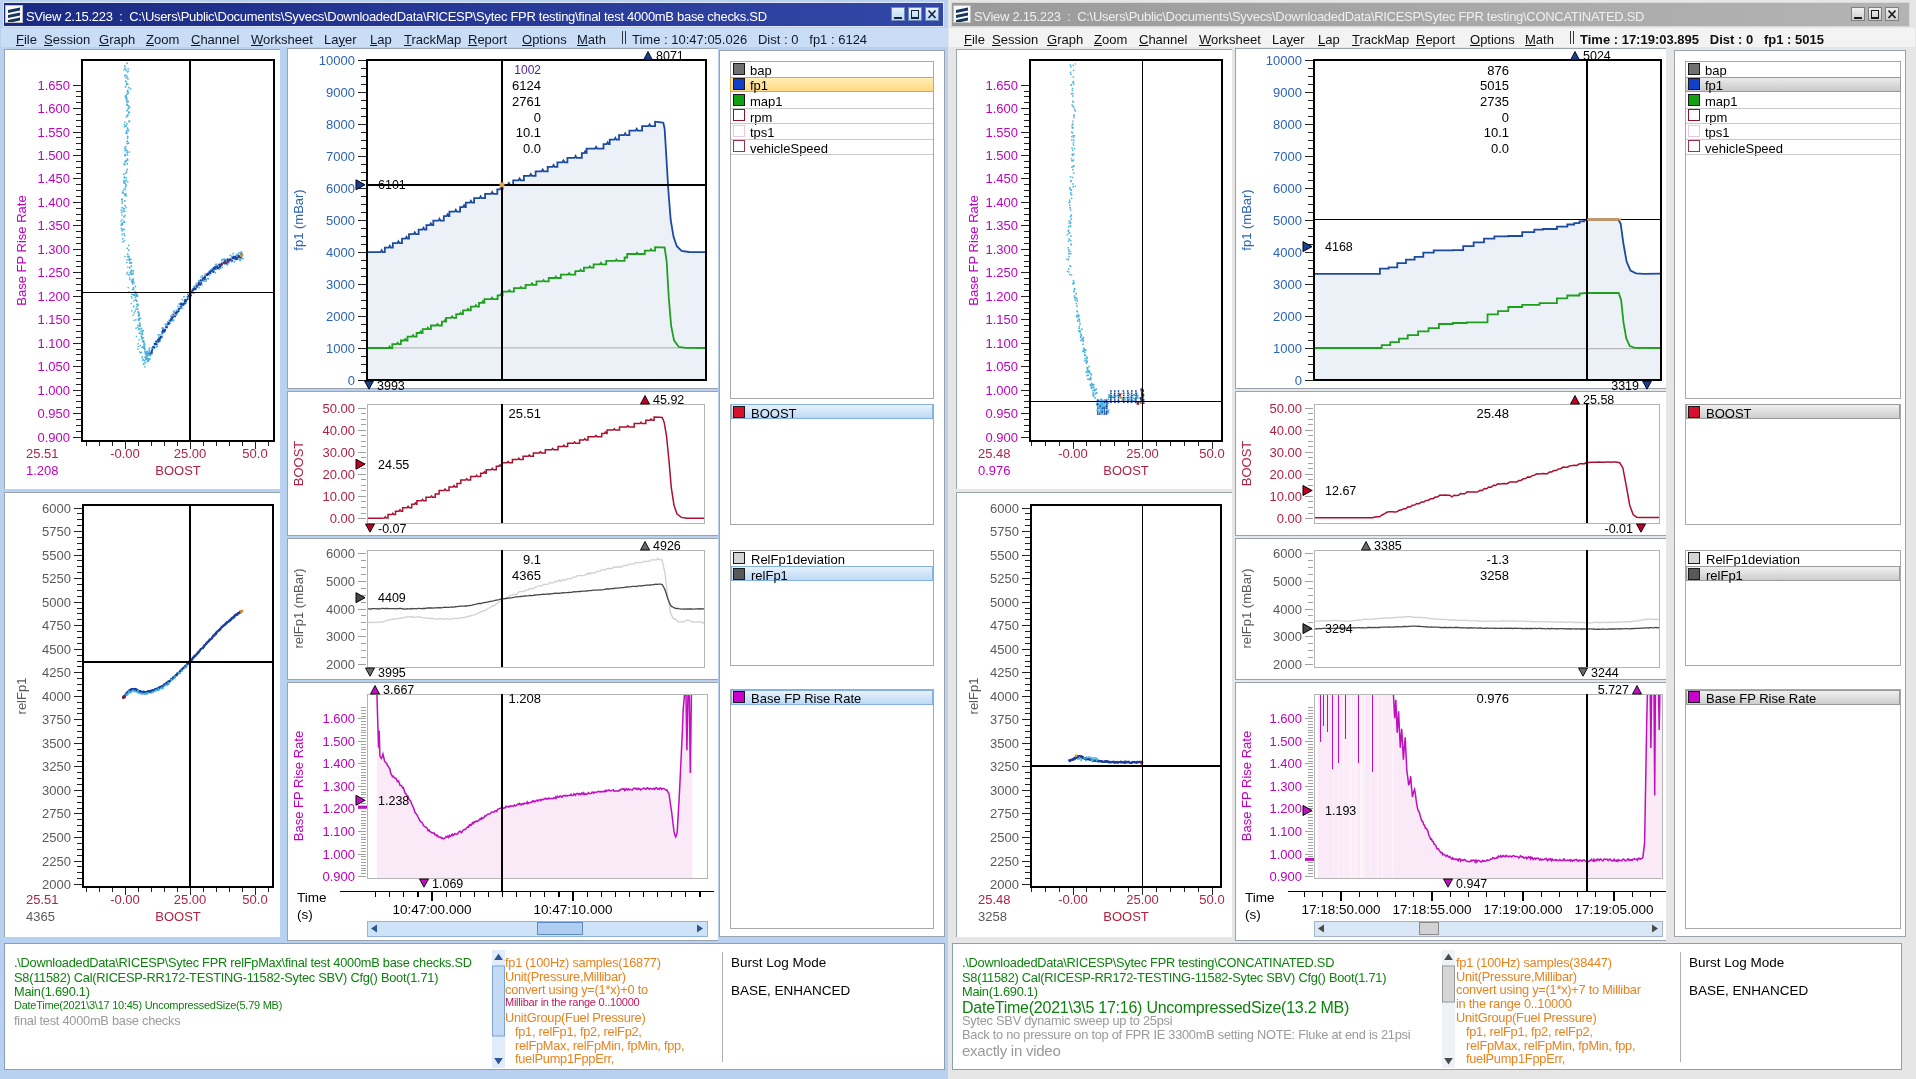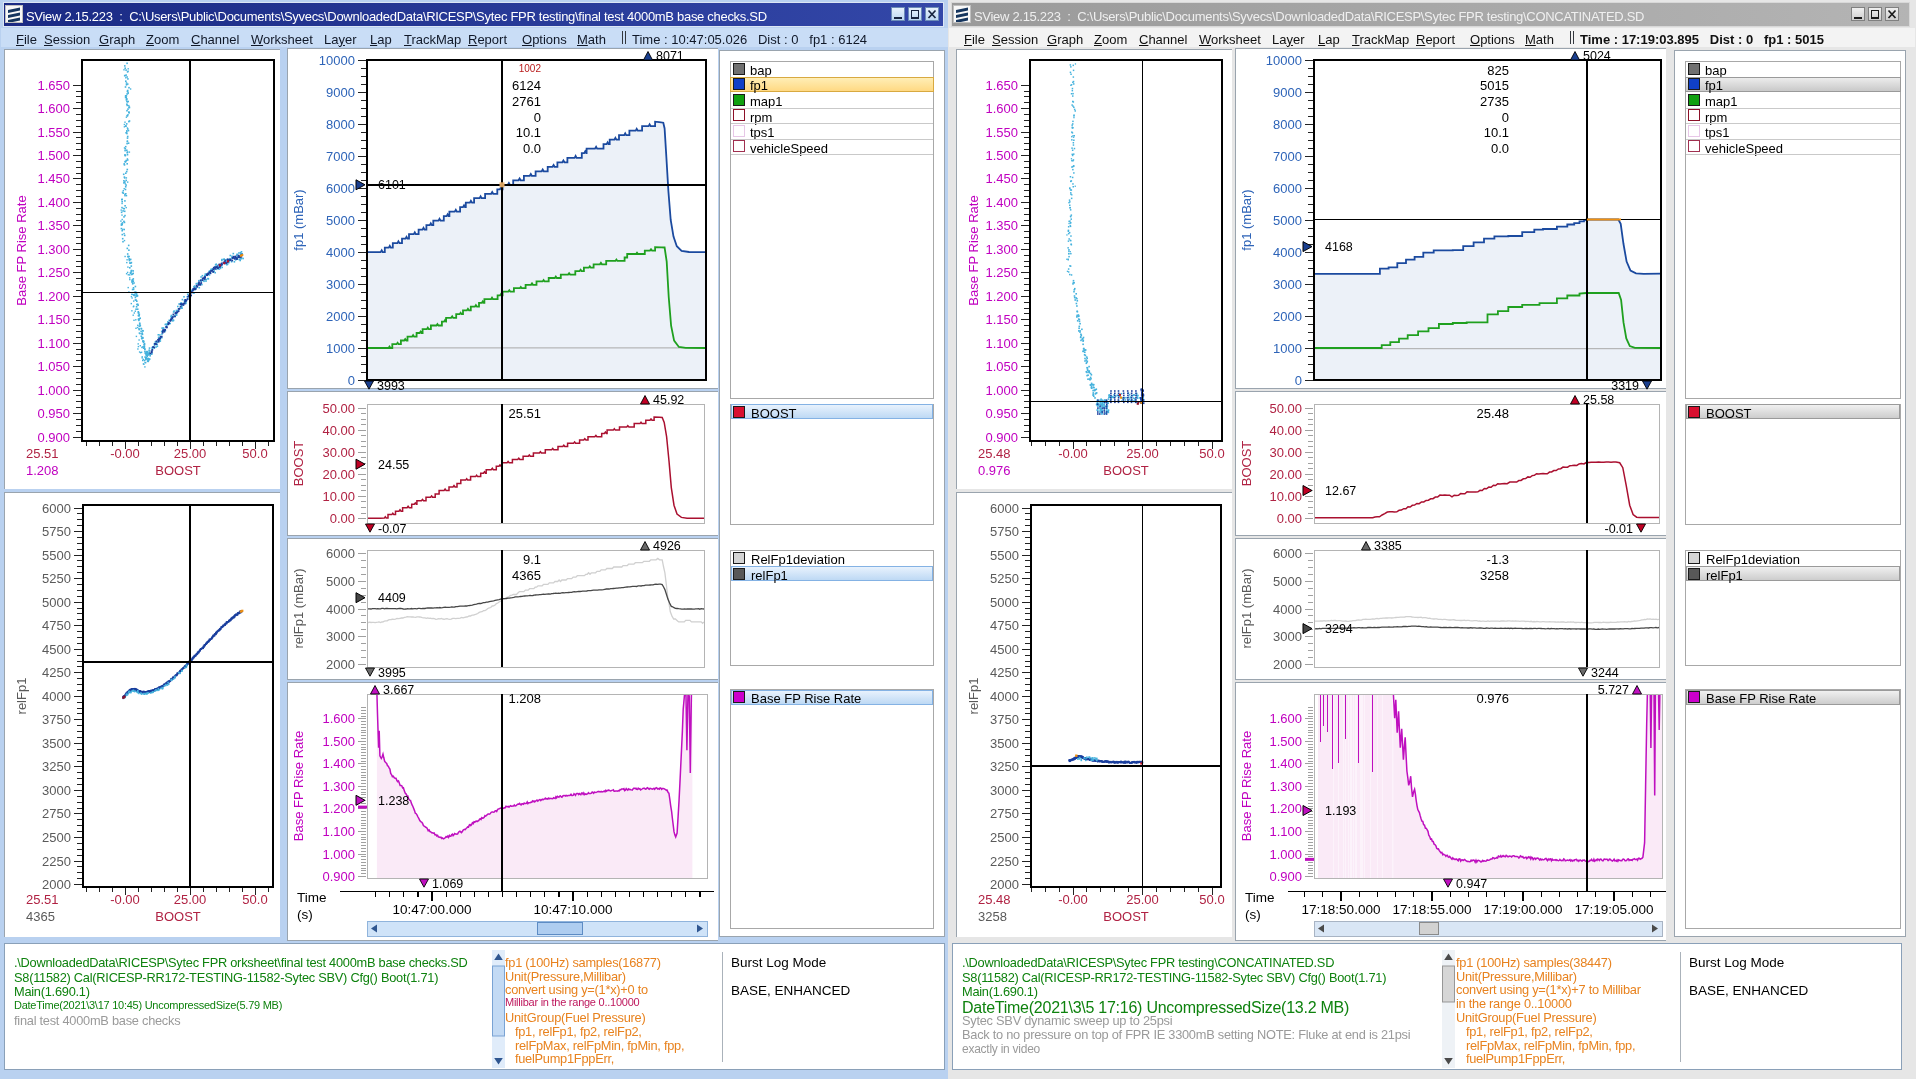--- a/index.html
+++ b/index.html
@@ -1376,21 +1376,21 @@
 <rect x="367" y="921" width="340" height="15" fill="#cfe3f8" stroke="#90b4dc" stroke-width="1" shape-rendering="crispEdges"></rect>
 <rect x="537" y="922.5" width="45" height="12" fill="#aecdf0" stroke="#5d8cc4" stroke-width="1" shape-rendering="crispEdges"></rect>
 <polygon points="371.0,928.5 377.0,924.5 377.0,932.5" fill="#2f5690"></polygon>
 <polygon points="703.0,928.5 697.0,924.5 697.0,932.5" fill="#2f5690"></polygon>
 <rect x="358" y="805.6076" width="9" height="3" fill="#bf10bf"></rect>
 </svg>
 <div class="abs" style="left:719px;top:50px;width:226px;height:887px;background:#fff;border:1px solid #9aa4ae"></div>
 <div class="abs" style="left:730px;top:61px;width:203.5px;height:338px;background:#fff;border:1px solid #a8a8a8"></div>
 <div class="abs" style="left:732.5px;top:62.5px;width:12px;height:12px;background:#707070;border:1.6px solid #1a1a1a"></div>
 <div class="t" style="left:750px;top:62.8px;font-size:13px;color:#000;">bap</div>
-<div class="t" style="right:987px;top:62.8px;font-size:10px;color:#b91c1c;">1002</div>
+<div class="t" style="right:987px;top:62.8px;font-size:12px;color:#4c1d95;">1002</div>
 <div class="abs" style="left:731px;top:76.55px;width:201.5px;height:1px;background:#c9c9c9"></div>
 <div class="abs" style="left:730px;top:76.55px;width:203.5px;height:15.55px;background:linear-gradient(to bottom,#ffeeb6,#ffd983);border:1px solid #d8a940"></div>
 <div class="abs" style="left:732.5px;top:78.05px;width:12px;height:12px;background:#1040c8;border:1.6px solid #1a1a1a"></div>
 <div class="t" style="left:750px;top:78.3px;font-size:13px;color:#000;">fp1</div>
 <div class="t" style="right:987px;top:78.3px;font-size:13px;color:#000;">6124</div>
 <div class="abs" style="left:732.5px;top:93.6px;width:12px;height:12px;background:#10a010;border:1.6px solid #1a1a1a"></div>
 <div class="t" style="left:750px;top:93.9px;font-size:13px;color:#000;">map1</div>
 <div class="t" style="right:987px;top:93.9px;font-size:13px;color:#000;">2761</div>
 <div class="abs" style="left:731px;top:107.64999999999999px;width:201.5px;height:1px;background:#c9c9c9"></div>
 <div class="abs" style="left:732.5px;top:109.15px;width:12px;height:12px;background:#fff;border:1.6px solid #8c1028"></div>
@@ -1418,21 +1418,21 @@
 <div class="abs" style="left:731px;top:566.05px;width:201.5px;height:15.0px;background:linear-gradient(to bottom,#e8f2fd,#bed9f4);border:1px solid #84b2e4"></div>
 <div class="abs" style="left:733px;top:567.55px;width:12px;height:12px;background:#585858;border:1.6px solid #1a1a1a"></div>
 <div class="t" style="left:751px;top:567.9px;font-size:13px;color:#000;">relFp1</div>
 <div class="t" style="right:987px;top:567.9px;font-size:13px;color:#000;">4365</div>
 <div class="abs" style="left:730px;top:689px;width:203.5px;height:240px;background:#fff;border:1px solid #a8a8a8"></div>
 <div class="abs" style="left:731px;top:689.5px;width:201.5px;height:15.0px;background:linear-gradient(to bottom,#e8f2fd,#bed9f4);border:1px solid #84b2e4"></div>
 <div class="abs" style="left:733px;top:691.0px;width:12px;height:12px;background:#cc00cc;border:1.6px solid #1a1a1a"></div>
 <div class="t" style="left:751px;top:691.3px;font-size:13px;color:#000;">Base FP Rise Rate</div>
 <div class="t" style="right:987px;top:691.3px;font-size:13px;color:#000;">1.208</div>
 <div class="abs" style="left:4px;top:943px;width:941px;height:127px;background:#fff;border:1px solid #8aa0b8"></div>
-<div class="t" style="left:14px;top:955.3px;font-size:12.8px;color:#0e820e;letter-spacing:-0.25px">.\DownloadedData\RICESP\Sytec FPR orksheet\final test 4000mB base checks.SD</div>
+<div class="t" style="left:14px;top:955.3px;font-size:12.8px;color:#0e820e;letter-spacing:-0.25px">.\DownloadedData\RICESP\Sytec FPR relFpMax\final test 4000mB base checks.SD</div>
 <div class="t" style="left:14px;top:969.7px;font-size:12.8px;color:#0e820e;letter-spacing:-0.25px">S8(11582) Cal(RICESP-RR172-TESTING-11582-Sytec SBV) Cfg() Boot(1.71)</div>
 <div class="t" style="left:14px;top:984.1px;font-size:12.8px;color:#0e820e;letter-spacing:-0.25px">Main(1.690.1)</div>
 <div class="t" style="left:14px;top:998.5px;font-size:11px;color:#0e820e;letter-spacing:-0.25px">DateTime(2021\3\17 10:45) UncompressedSize(5.79 MB)</div>
 <div class="t" style="left:14px;top:1012.9px;font-size:12.8px;color:#9a9a9a;letter-spacing:-0.25px">final test 4000mB base checks</div>
 <div class="abs" style="left:492px;top:950px;width:13px;height:118px;background:#e0ecfa"></div>
 <svg style="left:492px;top:950px" width="13" height="118" viewBox="492 950 13 118">
 <polygon points="494.2,960.0 502.8,960.0 498.5,953.5" fill="#2f5690"></polygon>
 <polygon points="494.2,1058.0 502.8,1058.0 498.5,1064.5" fill="#2f5690"></polygon>
 <rect x="492.5" y="966" width="12" height="70" fill="#c3daf4" stroke="#7aa3d4" stroke-width="1"></rect>
 </svg>
@@ -2379,21 +2379,21 @@
 <rect x="1314" y="921" width="348" height="15" fill="#d9e6f5" stroke="#a8b4c4" stroke-width="1" shape-rendering="crispEdges"></rect>
 <rect x="1419" y="922.5" width="19" height="12" fill="#d2d2d2" stroke="#8a8a8a" stroke-width="1" shape-rendering="crispEdges"></rect>
 <polygon points="1318.0,928.5 1324.0,924.5 1324.0,932.5" fill="#4a4a4a"></polygon>
 <polygon points="1658.0,928.5 1652.0,924.5 1652.0,932.5" fill="#4a4a4a"></polygon>
 <rect x="1305" y="857.8772" width="9" height="3" fill="#bf10bf"></rect>
 </svg>
 <div class="abs" style="left:1674px;top:50px;width:232px;height:887px;background:#fff;border:1px solid #9aa4ae"></div>
 <div class="abs" style="left:1685px;top:61px;width:216px;height:338px;background:#fff;border:1px solid #a8a8a8"></div>
 <div class="abs" style="left:1687.5px;top:62.5px;width:12px;height:12px;background:#707070;border:1.6px solid #1a1a1a"></div>
 <div class="t" style="left:1705px;top:62.8px;font-size:13px;color:#000;">bap</div>
-<div class="t" style="right:19px;top:62.8px;font-size:13px;color:#000;">825</div>
+<div class="t" style="right:19px;top:62.8px;font-size:13px;color:#000;">876</div>
 <div class="abs" style="left:1686px;top:76.55px;width:214px;height:1px;background:#c9c9c9"></div>
 <div class="abs" style="left:1685px;top:76.55px;width:216px;height:15.55px;background:linear-gradient(to bottom,#ececec,#c9c9c9);border:1px solid #9a9a9a"></div>
 <div class="abs" style="left:1687.5px;top:78.05px;width:12px;height:12px;background:#1040c8;border:1.6px solid #1a1a1a"></div>
 <div class="t" style="left:1705px;top:78.3px;font-size:13px;color:#000;">fp1</div>
 <div class="t" style="right:19px;top:78.3px;font-size:13px;color:#000;">5015</div>
 <div class="abs" style="left:1687.5px;top:93.6px;width:12px;height:12px;background:#10a010;border:1.6px solid #1a1a1a"></div>
 <div class="t" style="left:1705px;top:93.9px;font-size:13px;color:#000;">map1</div>
 <div class="t" style="right:19px;top:93.9px;font-size:13px;color:#000;">2735</div>
 <div class="abs" style="left:1686px;top:107.64999999999999px;width:214px;height:1px;background:#c9c9c9"></div>
 <div class="abs" style="left:1687.5px;top:109.15px;width:12px;height:12px;background:#fff;border:1.6px solid #8c1028"></div>
@@ -2427,21 +2427,21 @@
 <div class="abs" style="left:1688px;top:691.0px;width:12px;height:12px;background:#cc00cc;border:1.6px solid #1a1a1a"></div>
 <div class="t" style="left:1706px;top:691.3px;font-size:13px;color:#000;">Base FP Rise Rate</div>
 <div class="t" style="right:19px;top:691.3px;font-size:13px;color:#000;">0.976</div>
 <div class="abs" style="left:952px;top:943px;width:950px;height:127px;background:#fff;border:1px solid #8aa0b8"></div>
 <div class="t" style="left:962px;top:955.3px;font-size:12.8px;color:#0e820e;letter-spacing:-0.25px">.\DownloadedData\RICESP\Sytec FPR testing\CONCATINATED.SD</div>
 <div class="t" style="left:962px;top:969.7px;font-size:12.8px;color:#0e820e;letter-spacing:-0.25px">S8(11582) Cal(RICESP-RR172-TESTING-11582-Sytec SBV) Cfg() Boot(1.71)</div>
 <div class="t" style="left:962px;top:984.1px;font-size:12.8px;color:#0e820e;letter-spacing:-0.25px">Main(1.690.1)</div>
 <div class="t" style="left:962px;top:998.5px;font-size:16px;color:#0e820e;letter-spacing:-0.25px">DateTime(2021\3\5 17:16) UncompressedSize(13.2 MB)</div>
 <div class="t" style="left:962px;top:1012.9px;font-size:12.8px;color:#9a9a9a;letter-spacing:-0.25px">Sytec SBV dynamic sweep up to 25psi</div>
 <div class="t" style="left:962px;top:1027.3px;font-size:12.8px;color:#9a9a9a;letter-spacing:-0.25px">Back to no pressure on top of FPR IE 3300mB setting NOTE: Fluke at end is 21psi</div>
-<div class="t" style="left:962px;top:1041.7px;font-size:12px;color:#9a9a9a;letter-spacing:-0.25px">exactly in video</div>
+<div class="t" style="left:962px;top:1041.7px;font-size:15px;color:#9a9a9a;letter-spacing:-0.25px">exactly in video</div>
 <div class="abs" style="left:1442px;top:950px;width:13px;height:118px;background:#eef2f6"></div>
 <svg style="left:1442px;top:950px" width="13" height="118" viewBox="1442 950 13 118">
 <polygon points="1444.2,960.0 1452.8,960.0 1448.5,953.5" fill="#4a4a4a"></polygon>
 <polygon points="1444.2,1058.0 1452.8,1058.0 1448.5,1064.5" fill="#4a4a4a"></polygon>
 <rect x="1442.5" y="966" width="12" height="36" fill="#d6d6d6" stroke="#979797" stroke-width="1"></rect>
 </svg>
 <div class="t" style="left:1456px;top:954.8px;font-size:12.8px;color:#e8821e;letter-spacing:-0.25px">fp1 (100Hz) samples(38447)</div>
 <div class="t" style="left:1456px;top:968.6px;font-size:12.8px;color:#e8821e;letter-spacing:-0.25px">Unit(Pressure,Millibar)</div>
 <div class="t" style="left:1456px;top:982.4px;font-size:12.8px;color:#e8821e;letter-spacing:-0.25px">convert using y=(1*x)+7 to Millibar</div>
 <div class="t" style="left:1456px;top:996.2px;font-size:12.8px;color:#e8821e;letter-spacing:-0.25px">in the range 0..10000</div>

